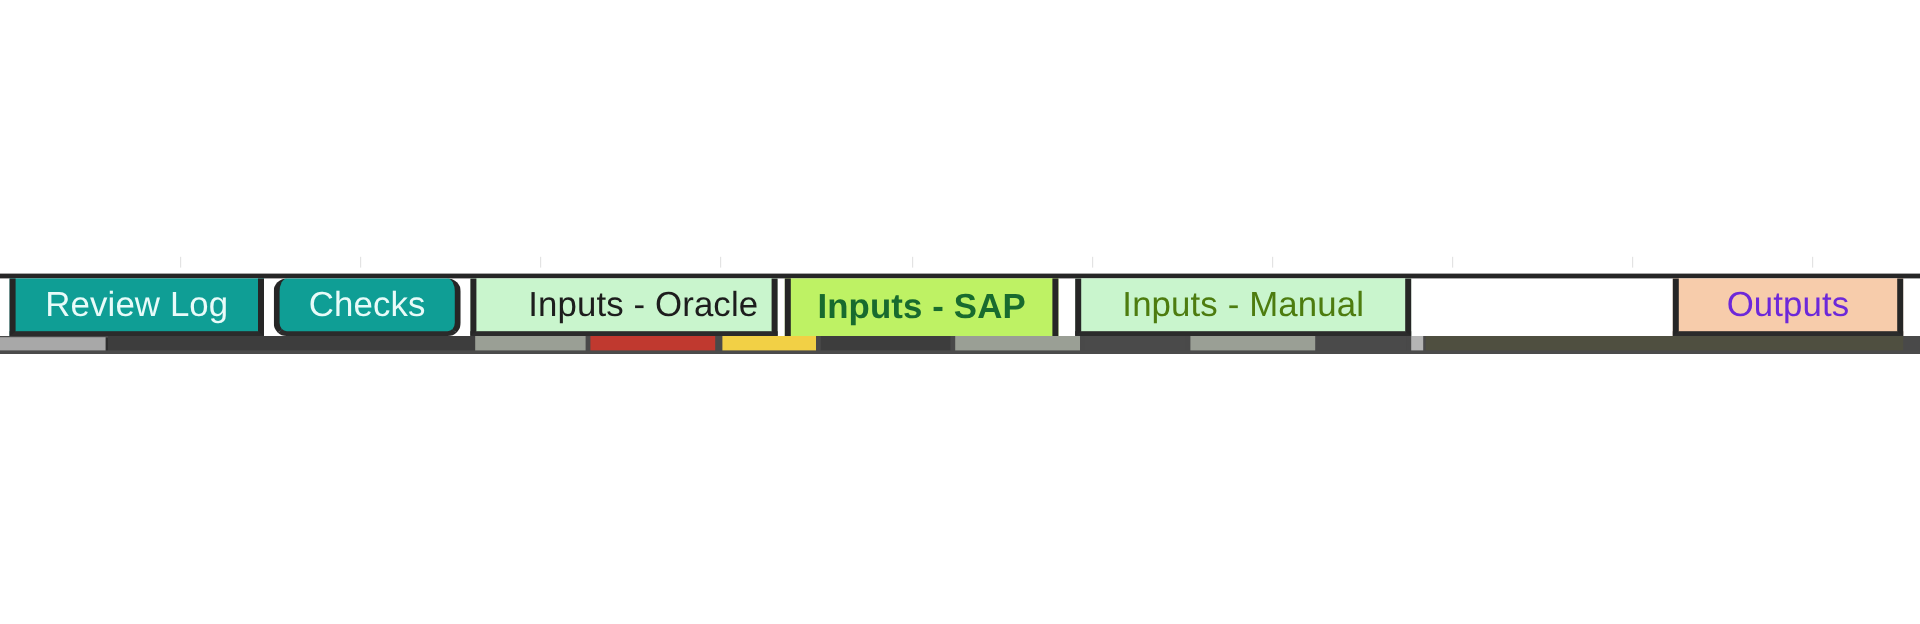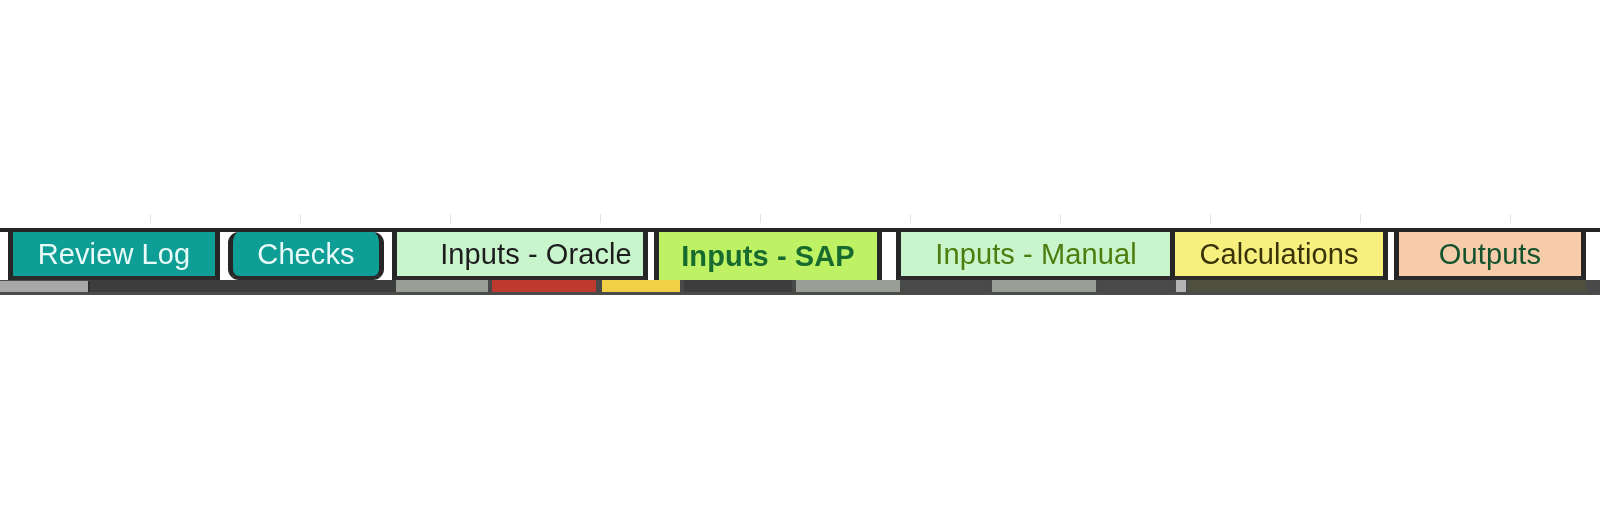--- a/index.html
+++ b/index.html
@@ -119,24 +119,21 @@
     </div>
     <div class="sheet-tab" style="left: 392px; width: 256px; background: rgb(201, 245, 205); color: rgb(29, 29, 29); border-left-color: rgb(38, 38, 38); border-right-color: rgb(38, 38, 38); padding-left: 32px;">
       <span>Inputs - Oracle</span>
     </div>
     <div class="sheet-tab is-active" style="left: 654px; width: 228px; background: #bef264; color: rgb(24, 107, 46); font-weight: bold; border-left-color: rgb(38, 38, 38); border-right-color: rgb(38, 38, 38);">
       <span>Inputs - SAP</span>
     </div>
     <div class="sheet-tab" style="left: 884px; width: 280px; background: rgb(201, 245, 205); color: #4d7c0f; border-left-color: rgb(38, 38, 38); border-right-color: rgb(38, 38, 38); margin-left: 12px;">
       <span>Inputs - Manual</span>
     </div>
-    <div class="sheet-tab" style="left: 1170px; width: 218px; background: rgb(247, 240, 126); color: rgb(58, 50, 8); border-left-color: rgb(38, 38, 38); border-right-color: rgb(38, 38, 38);">
-      <span>Calculations</span>
-    </div>
-    <div class="sheet-tab" style="left: 1394px; width: 192px; background: rgb(247, 204, 171); color: #14532d; border-left-color: rgb(38, 38, 38); border-right-color: rgb(38, 38, 38);">
+    <div class="sheet-tab" style="left: 1394px; width: 192px; background: rgb(247, 204, 171); color: #6d28d9; border-left-color: rgb(38, 38, 38); border-right-color: rgb(38, 38, 38);">
       <span>Outputs</span>
     </div>
   </div>
 
 <div id="tab-scrollbar" style="background: rgb(73, 73, 73);">
     <div class="scroll-seg thumb" style="left: 0px; width: 88px; background: rgb(168, 168, 168);"></div>
     <div class="scroll-seg" style="left: 90px; width: 306px; background: rgb(61, 61, 61);"></div>
     <div class="scroll-seg" style="left: 396px; width: 92px; background: rgb(154, 159, 149);"></div>
     <div class="scroll-seg" style="left: 492px; width: 104px; background: rgb(192, 57, 47);"></div>
     <div class="scroll-seg" style="left: 602px; width: 78px; background: rgb(242, 208, 69);"></div>

